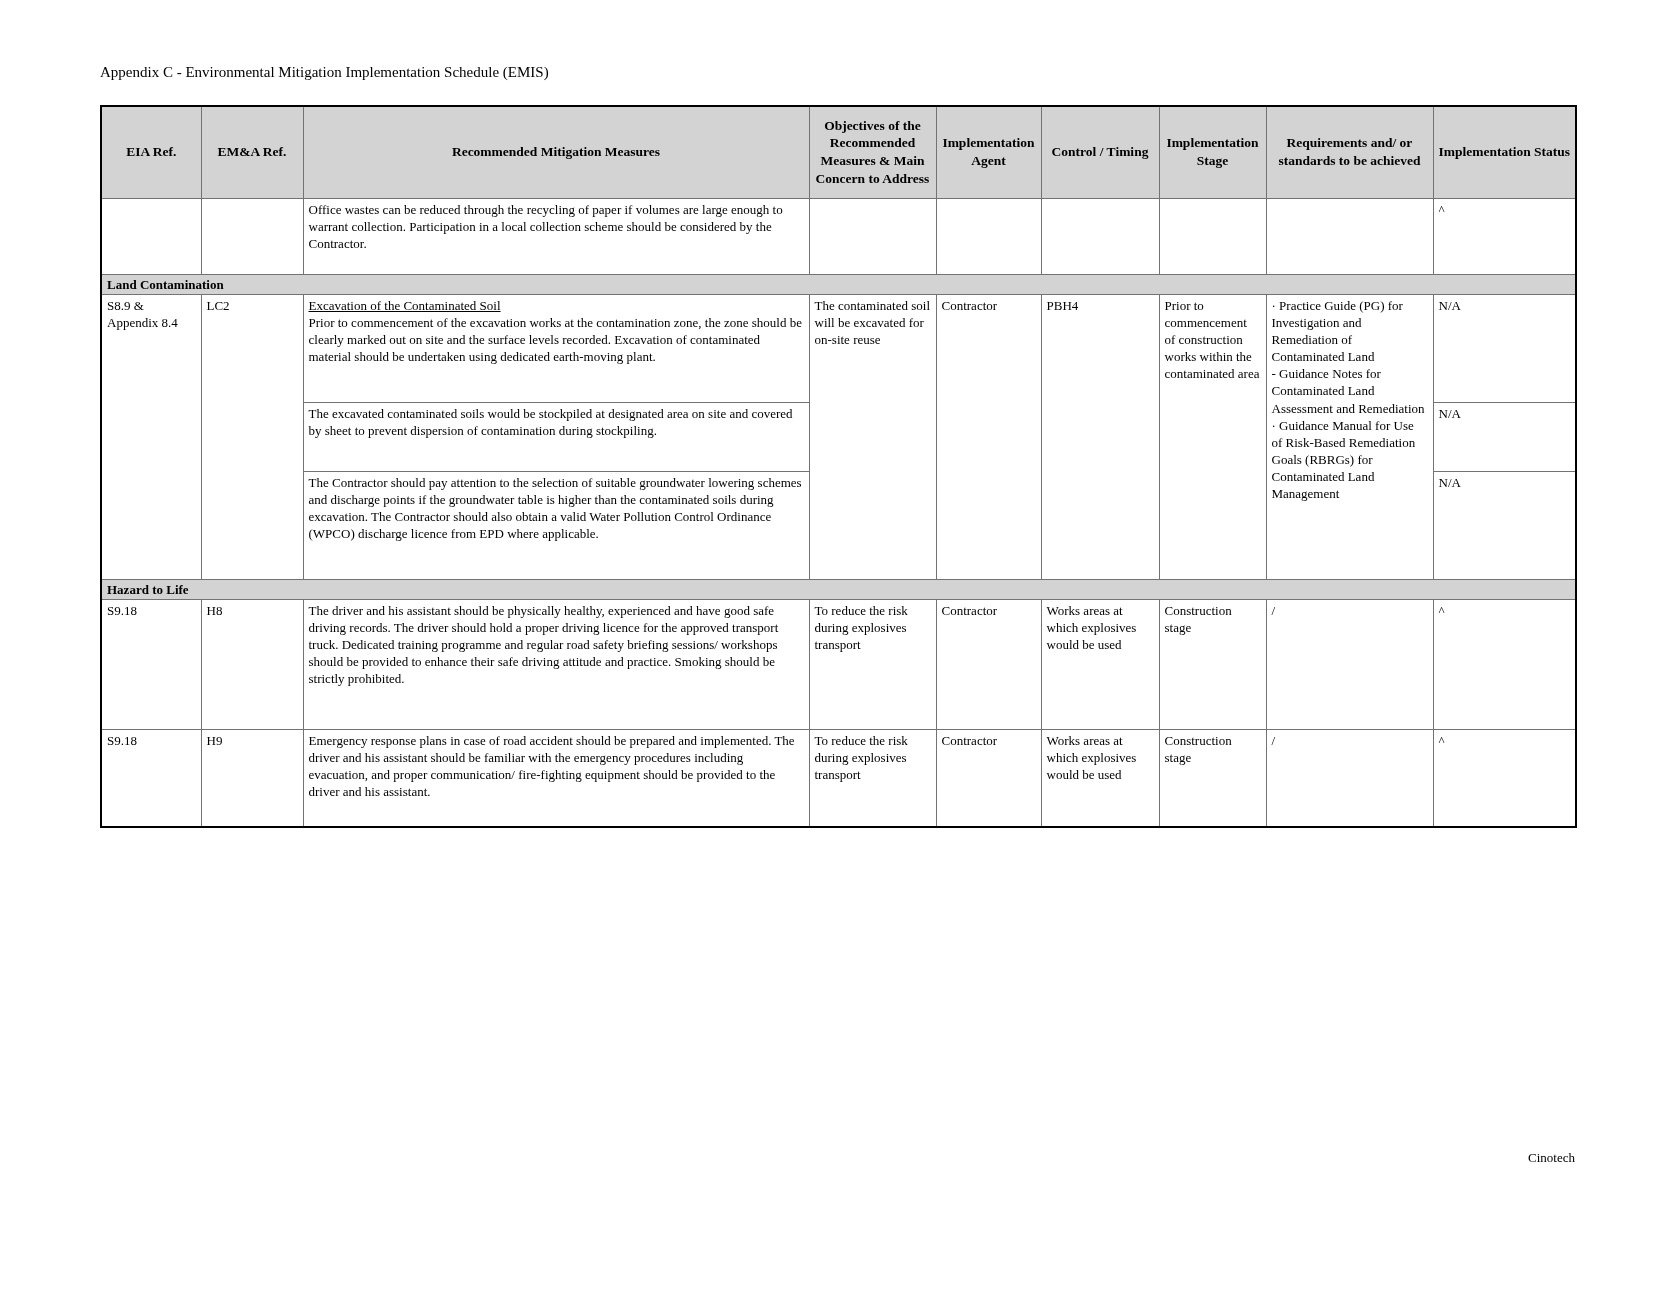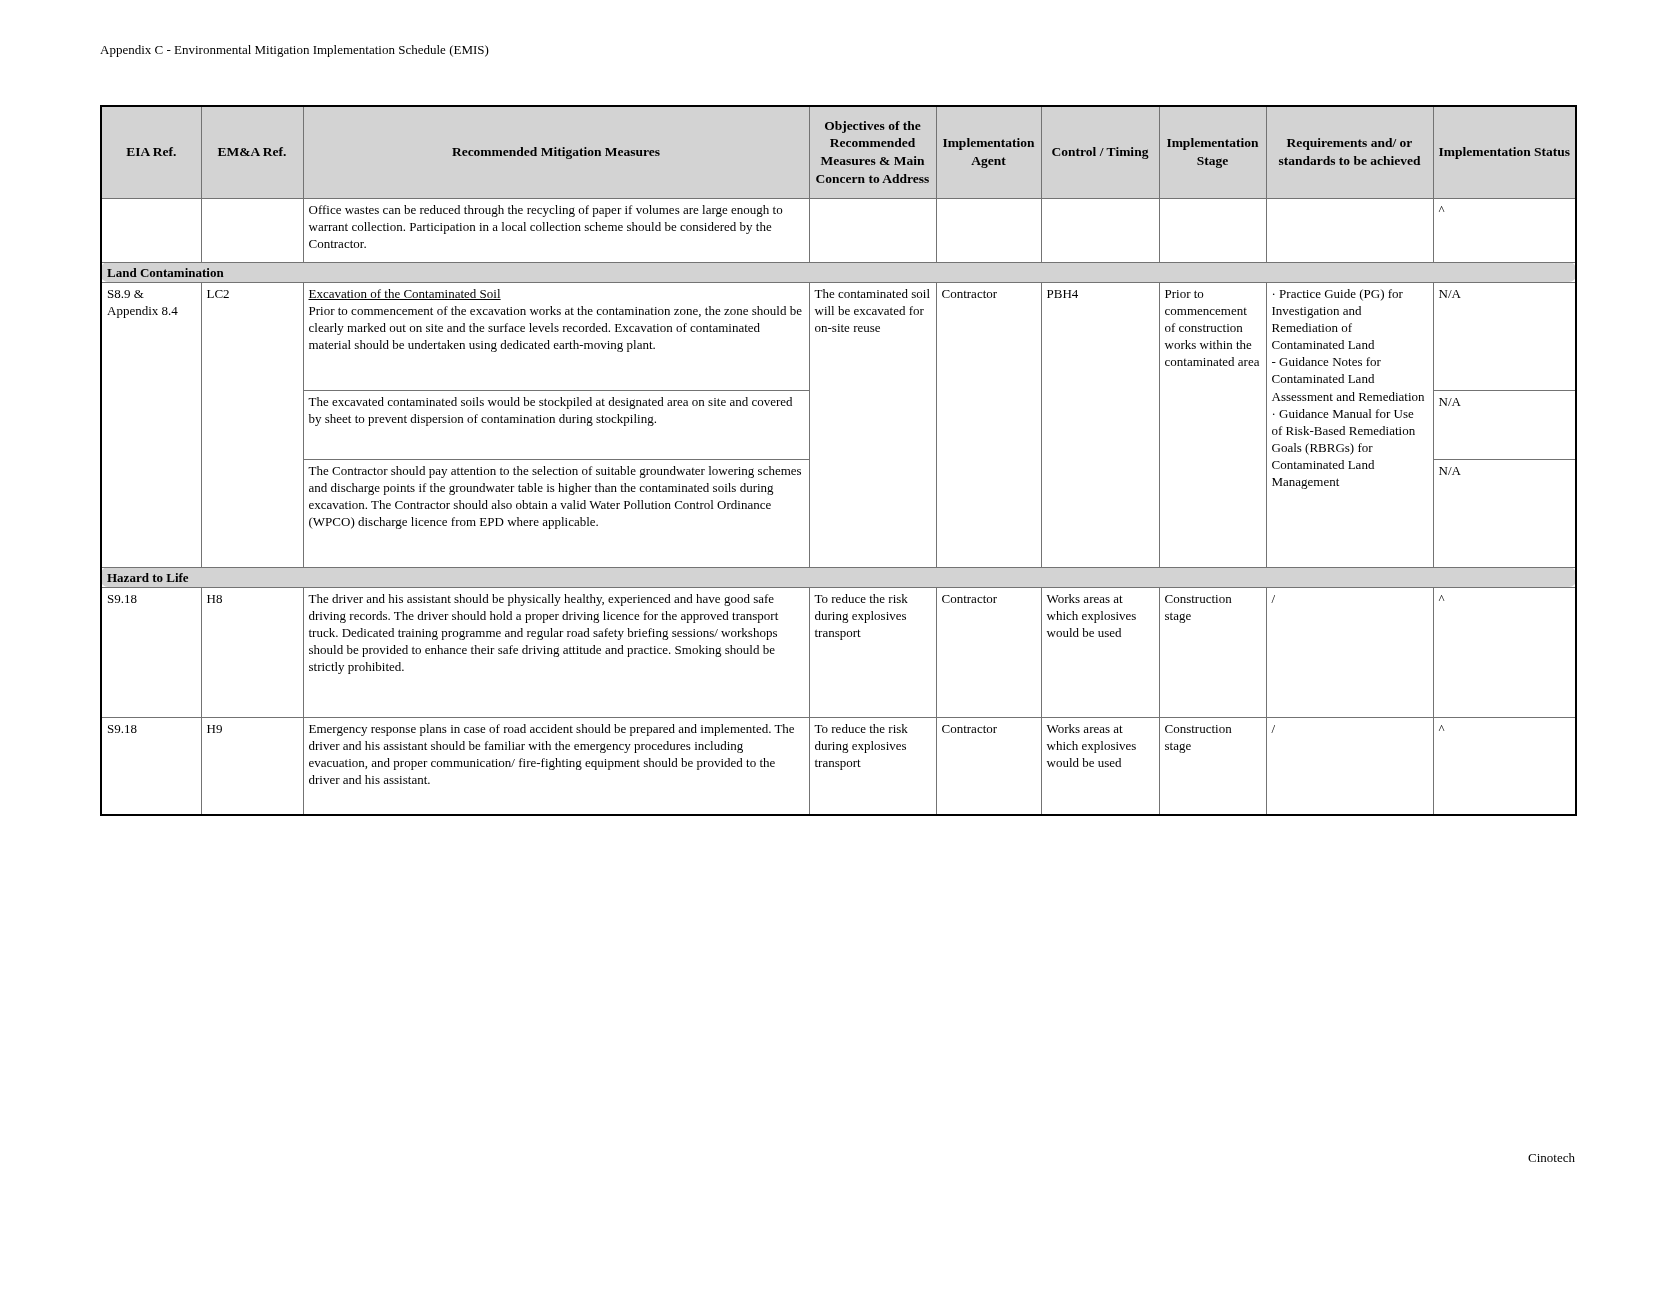--- a/index.html
+++ b/index.html
@@ -9,22 +9,22 @@
     width: 1676px;
     height: 1297px;
     background: #ffffff;
     font-family: "Liberation Serif", serif;
     color: #000000;
     overflow: hidden;
   }
   .doc-title {
     position: absolute;
     left: 100px;
-    top: 42px;
-    font-size: 13px;
+    top: 64px;
+    font-size: 15px;
   }
   table.emis {
     position: absolute;
     left: 100px;
     top: 105px;
     width: 1475px;
     border-collapse: collapse;
     table-layout: fixed;
     border: 2px solid #000;
   }
@@ -45,21 +45,20 @@
     height: 92px;
     font-size: 13.5px;
     padding: 2px 3px;
   }
   th.breakword { word-break: break-all; }
   tr.section td {
     background: #d3d3d3;
     font-weight: bold;
     padding: 1px 5px;
     height: 20px;
-    border-radius: 7px;
   }
   td.center { text-align: center; }
   td.prewrap { white-space: pre-line; }
   .underline-heading { text-decoration: underline; display: inline; }
   td.stagecell { overflow-wrap: break-word; }
   .footer-page {
     position: absolute;
     left: 0;
     width: 1676px;
     top: 1150px;
@@ -99,21 +98,21 @@
       <th>EM&amp;A Ref.</th>
       <th>Recommended Mitigation Measures</th>
       <th>Objectives of the Recommended Measures &amp; Main Concern to Address</th>
       <th class="breakword">Implementation Agent</th>
       <th>Control / Timing</th>
       <th class="breakword">Implementation Stage</th>
       <th>Requirements and/ or standards to be achieved</th>
       <th>Implementation Status</th>
     </tr>
 
-    <tr style="height:64px;">
+    <tr style="height:76px;">
       <td></td>
       <td></td>
       <td>Office wastes can be reduced through the recycling of paper if volumes are large enough to warrant collection.  Participation in a local collection scheme should be considered by the Contractor.</td>
       <td></td>
       <td></td>
       <td></td>
       <td></td>
       <td></td>
       <td class="center">^</td>
     </tr>

